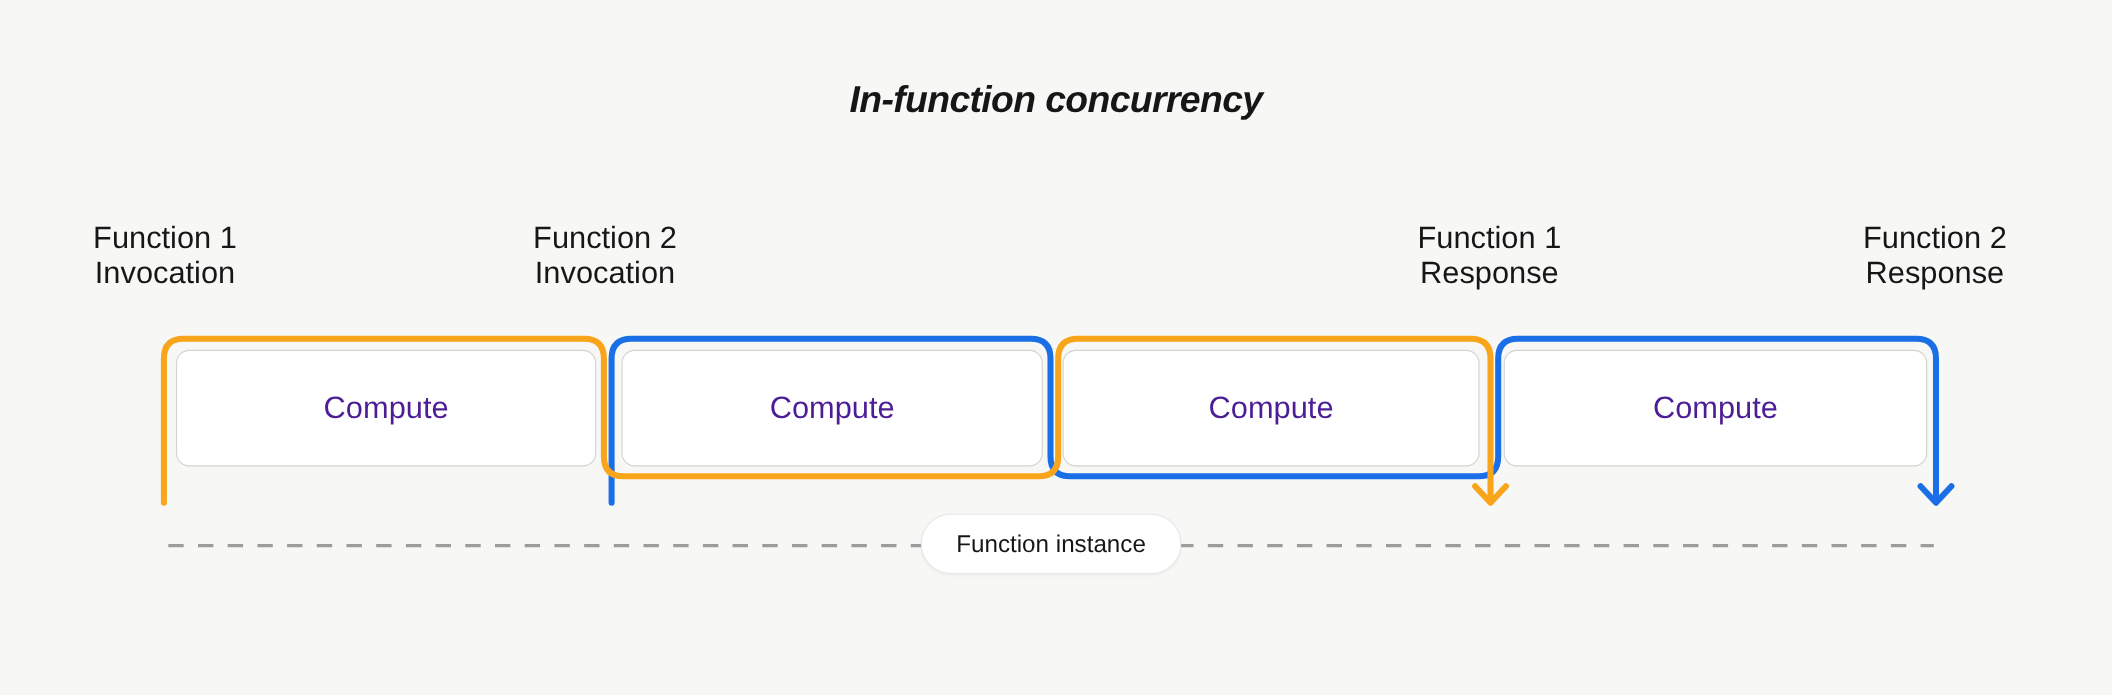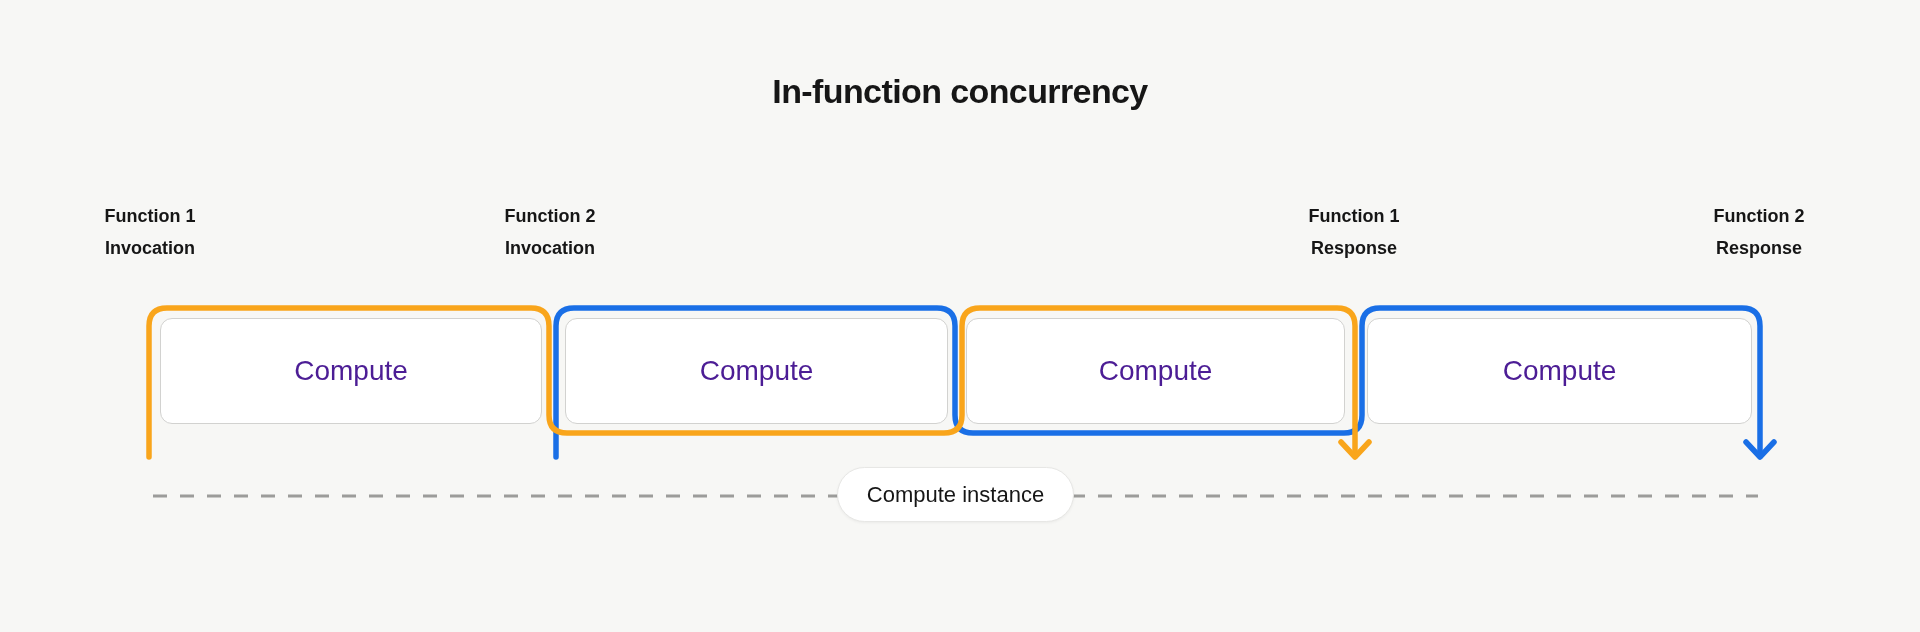--- a/index.html
+++ b/index.html
@@ -1,21 +1,21 @@
 <!DOCTYPE html>
 <html><head>
 <meta charset="utf-8">
 <style>
   html,body{margin:0;padding:0;}
   body{background:#f7f7f5;font-family:"Liberation Sans",sans-serif;}
   .canvas{position:relative;width:1920px;height:632px;background:#f7f7f5;overflow:hidden;}
   .title{position:absolute;top:72px;left:0;width:100%;text-align:center;
-         font-size:34px;font-weight:700;letter-spacing:-0.6px;color:#161616;}
+         font-size:34px;font-weight:700;letter-spacing:-0.6px;color:#161616;font-style:italic;}
   .fn-label{position:absolute;top:200px;width:220px;text-align:center;
-            font-size:18px;font-weight:700;line-height:32px;color:#161616;}
+            font-size:28px;font-weight:400;line-height:32px;color:#161616;}
   .fn-label span{display:block;}
   .lbl-f1-inv{left:40px;} .lbl-f2-inv{left:440px;}
   .lbl-f1-res{left:1244px;} .lbl-f2-res{left:1649px;}
   .paths-layer{position:absolute;left:0;top:0;width:1920px;height:632px;}
   .compute-box{position:absolute;top:318px;height:106px;background:#ffffff;
                border:1.5px solid #d2d2d0;border-radius:12px;box-sizing:border-box;
                display:flex;align-items:center;justify-content:center;
                font-size:28px;font-weight:400;color:#4c1d95;}
   .box-1{left:160px;width:382px;} .box-2{left:565px;width:383px;}
   .box-3{left:966px;width:379px;} .box-4{left:1367px;width:385px;}
@@ -64,16 +64,16 @@
     <span>Compute</span>
   </div>
   <div class="compute-box box-3">
     <span>Compute</span>
   </div>
   <div class="compute-box box-4">
     <span>Compute</span>
   </div>
 
   <div class="instance-pill">
-    <span>Compute instance</span>
+    <span>Function instance</span>
   </div>
 
 </div>
 
 </body></html>

